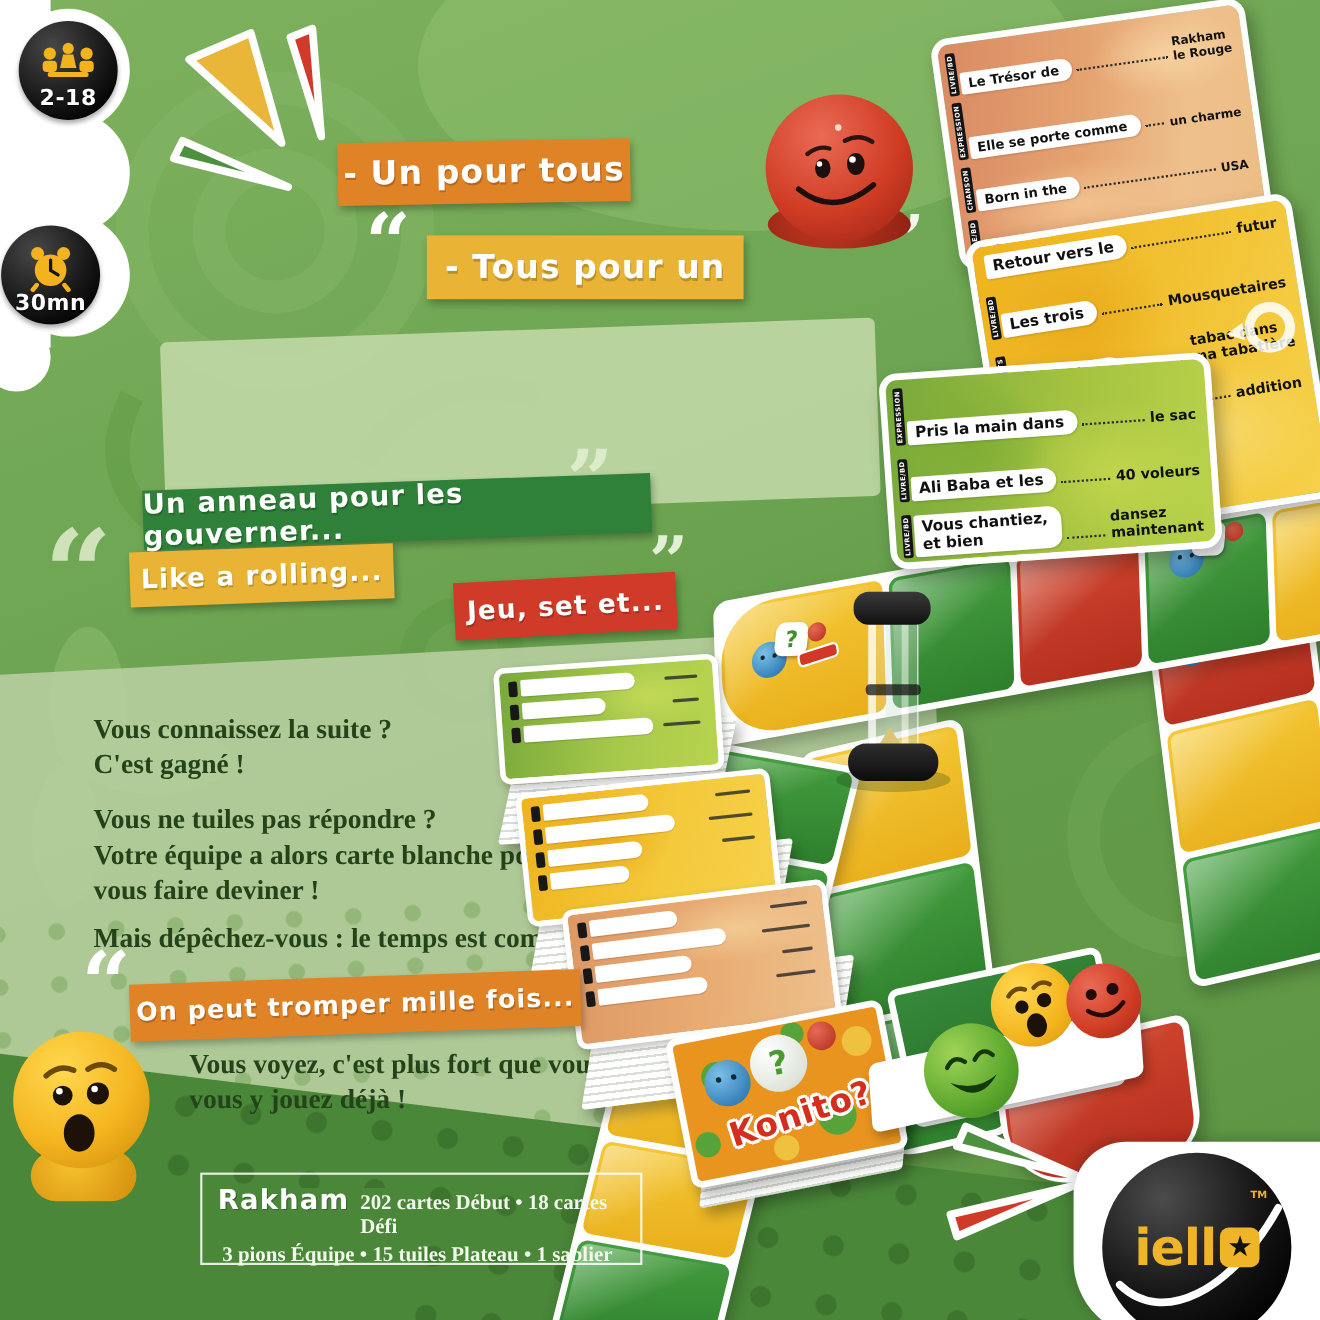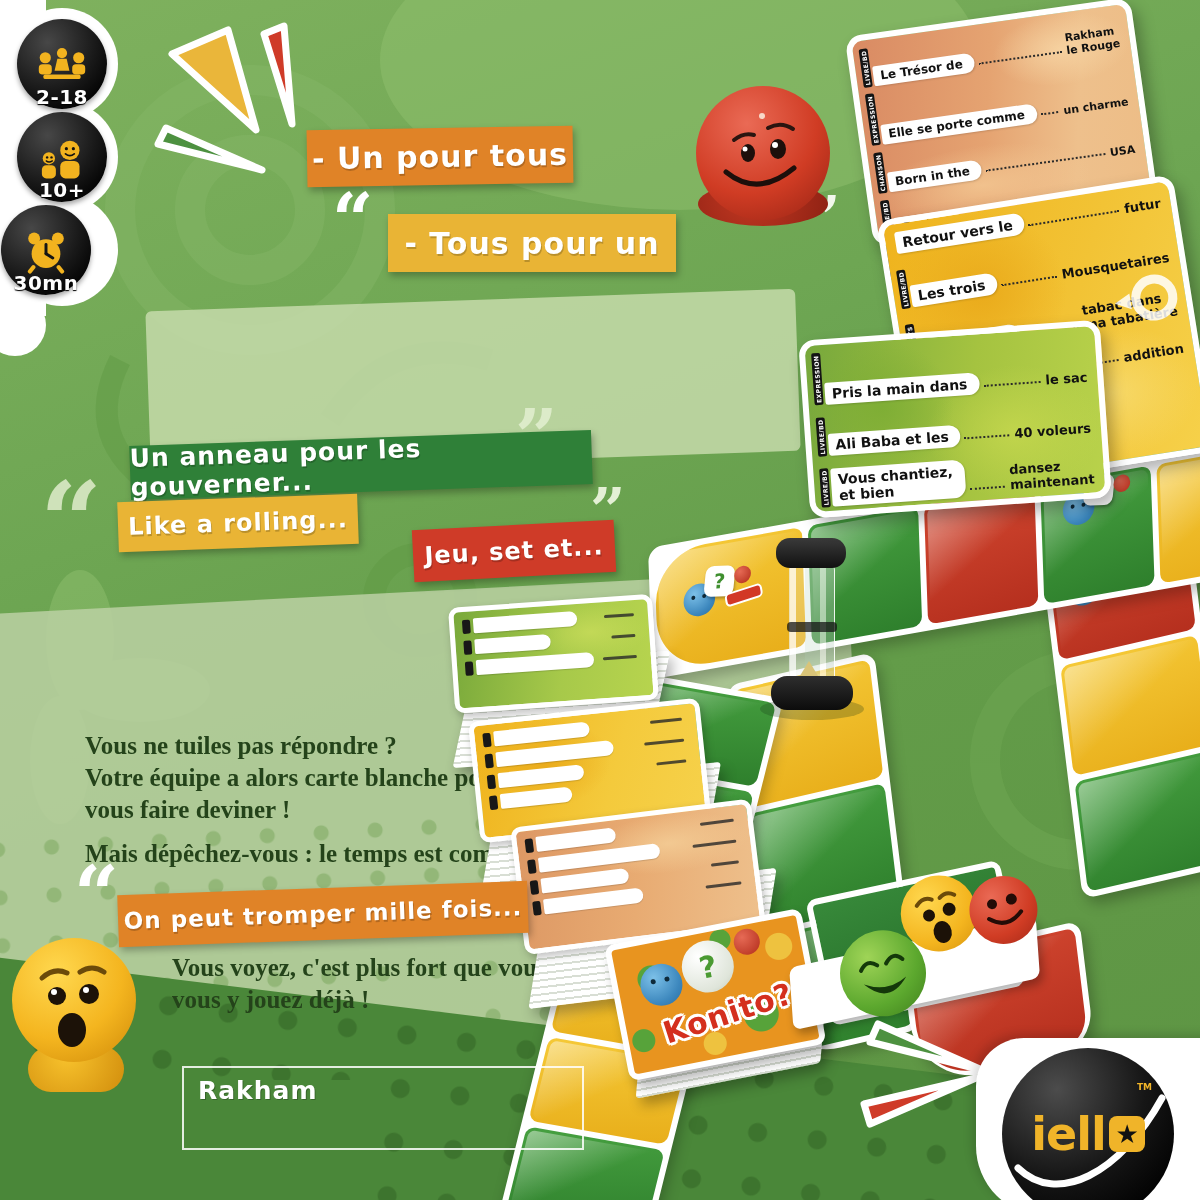--- a/index.html
+++ b/index.html
@@ -28,21 +28,21 @@
 
   
   .scallop div{position:absolute;background:#fff;}
   .sc-rect{left:0;top:0;width:46px;height:316px;}
   .sc-c{border-radius:50%;width:112px;height:112px;left:6px;}
   .sc-c1{top:8px;}.sc-c2{top:101px;}.sc-c3{top:194px;}
   .sc-tail{left:-16px;top:294px;width:62px;height:62px;border-radius:50%;}
   .scallop{z-index:8;}
   .badge{position:absolute;width:90px;height:90px;border-radius:50%;z-index:9;
     background:radial-gradient(circle at 34% 26%,#474747,#181818 55%,#000 85%);
-    display:flex;flex-direction:column;align-items:center;justify-content:flex-end;
+    display:flex;flex-direction:column;align-items:center;justify-content:center;
     box-shadow:0 3px 5px rgba(0,0,0,.35);}
   .badge svg{margin-top:9px;}
   .badge .blabel{color:#fff;font-weight:bold;font-size:20px;letter-spacing:.5px;margin-top:-3px;
     text-shadow:0 1px 1px #000;}
   .badge1{left:17px;top:19px;}
   .badge2{left:17px;top:112px;}
   .badge3{left:1px;top:205px;}
 
   
   .banner{position:absolute;display:flex;align-items:center;justify-content:center;
@@ -509,37 +509,20 @@
           <rect x="3" y="19" width="14" height="11" rx="4"></rect>
         <circle cx="46" cy="12" r="6"></circle>
           <rect x="39" y="19" width="14" height="11" rx="4"></rect>
         <circle cx="28" cy="7" r="5.5"></circle>
           <path d="M23 13 h10 l3 13 h-16 z"></path>
         <rect x="8" y="30" width="40" height="5" rx="2"></rect>
       </g>
     </svg>
     <span class="blabel">2-18</span>
   </div>
-  <div class="badge badge2">
-    <svg width="50" height="42" viewBox="0 0 56 48">
-      <g fill="#f2b31f">
-        <circle cx="13" cy="22" r="7"></circle>
-          <rect x="5" y="30" width="16" height="15" rx="5"></rect>
-        <circle cx="37" cy="13" r="11"></circle>
-          <rect x="26" y="25" width="22" height="20" rx="6"></rect>
-      </g>
-      <circle cx="33" cy="11" r="1.8" fill="#111"></circle>
-        <circle cx="41" cy="11" r="1.8" fill="#111"></circle>
-      <path d="M32 17 q5 4 10 0" fill="none" stroke="#111" stroke-width="2" stroke-linecap="round"></path>
-      <circle cx="11" cy="21" r="1.4" fill="#111"></circle>
-        <circle cx="16" cy="21" r="1.4" fill="#111"></circle>
-      <path d="M10 25 q3 2.5 7 0" fill="none" stroke="#111" stroke-width="1.6" stroke-linecap="round"></path>
-    </svg>
-    <span class="blabel">10+</span>
-  </div>
   <div class="badge badge3">
     <svg width="48" height="44" viewBox="0 0 52 52">
       <g fill="#f2b31f">
         <circle cx="12" cy="10" r="7"></circle>
           <circle cx="40" cy="10" r="7"></circle>
         <circle cx="26" cy="28" r="17"></circle>
       </g>
       <g stroke="#f2b31f" stroke-width="5" stroke-linecap="round">
         <path d="M11 44 l-4 5"></path>
           <path d="M41 44 l4 5"></path>
@@ -574,20 +557,22 @@
     </div>
   <span class="quote q5">“</span>
   <div class="banner bn-yellow bn4">
       <span>Like a rolling...</span>
     </div>
   <div class="banner bn-red bn5">
       <span>Jeu, set et...</span>
     </div>
   <span class="quote q4">”</span>
 
+  <div class="abs bodytxt bt1 pre">Vous connaissez la suite ?
+C'est gagné !</div>
   <div class="abs bodytxt bt2 pre">Vous ne tuiles pas répondre ?
 Votre équipe a alors carte blanche pour
 vous faire deviner !</div>
   <div class="abs bodytxt bt3 pre">Mais dépêchez-vous : le temps est compté !</div>
   <span class="quote q6">“</span>
   <div class="banner bn-orange bn6">
       <span>On peut tromper mille fois...</span>
     </div>
   <div class="abs bodytxt bt4 pre">Vous voyez, c'est plus fort que vous :
 vous y jouez déjà !</div>
@@ -725,21 +710,23 @@
         <circle cx="77" cy="56" r="10" fill="#1c1208"></circle>
           <circle cx="74" cy="52" r="3" fill="#fff"></circle>
         <ellipse cx="60" cy="92" rx="14" ry="17" fill="#1c1208"></ellipse>
       </svg>
     </div>
   </div>
 
   <div class="abs contenu">
     <div class="l1">
       <span class="ct">Rakham</span>
-    </div>
+      <span class="cl">202 cartes Début • 18 cartes Défi</span>
+    </div>
+    <div class="l2 cl">3  pions Équipe • 15 tuiles Plateau • 1 sablier</div>
   </div>
 
   <svg class="abs tri2" width="140" height="150" viewBox="0 0 140 150">
     <polygon points="14,34 22,16 126,62" fill="#4d9140" stroke="#fff" stroke-width="7" stroke-linejoin="round"></polygon>
     <polygon points="8,96 120,70 14,116" fill="#cf3b28" stroke="#fff" stroke-width="7" stroke-linejoin="round"></polygon>
   </svg>
   <div class="abs iello">
     <div class="i-circle">
       <svg class="i-swoosh" width="172" height="172" viewBox="0 0 172 172">
         <path d="M16 120 C 55 158 118 126 160 50" fill="none" stroke="#fff" stroke-width="7" stroke-linecap="round"></path>

